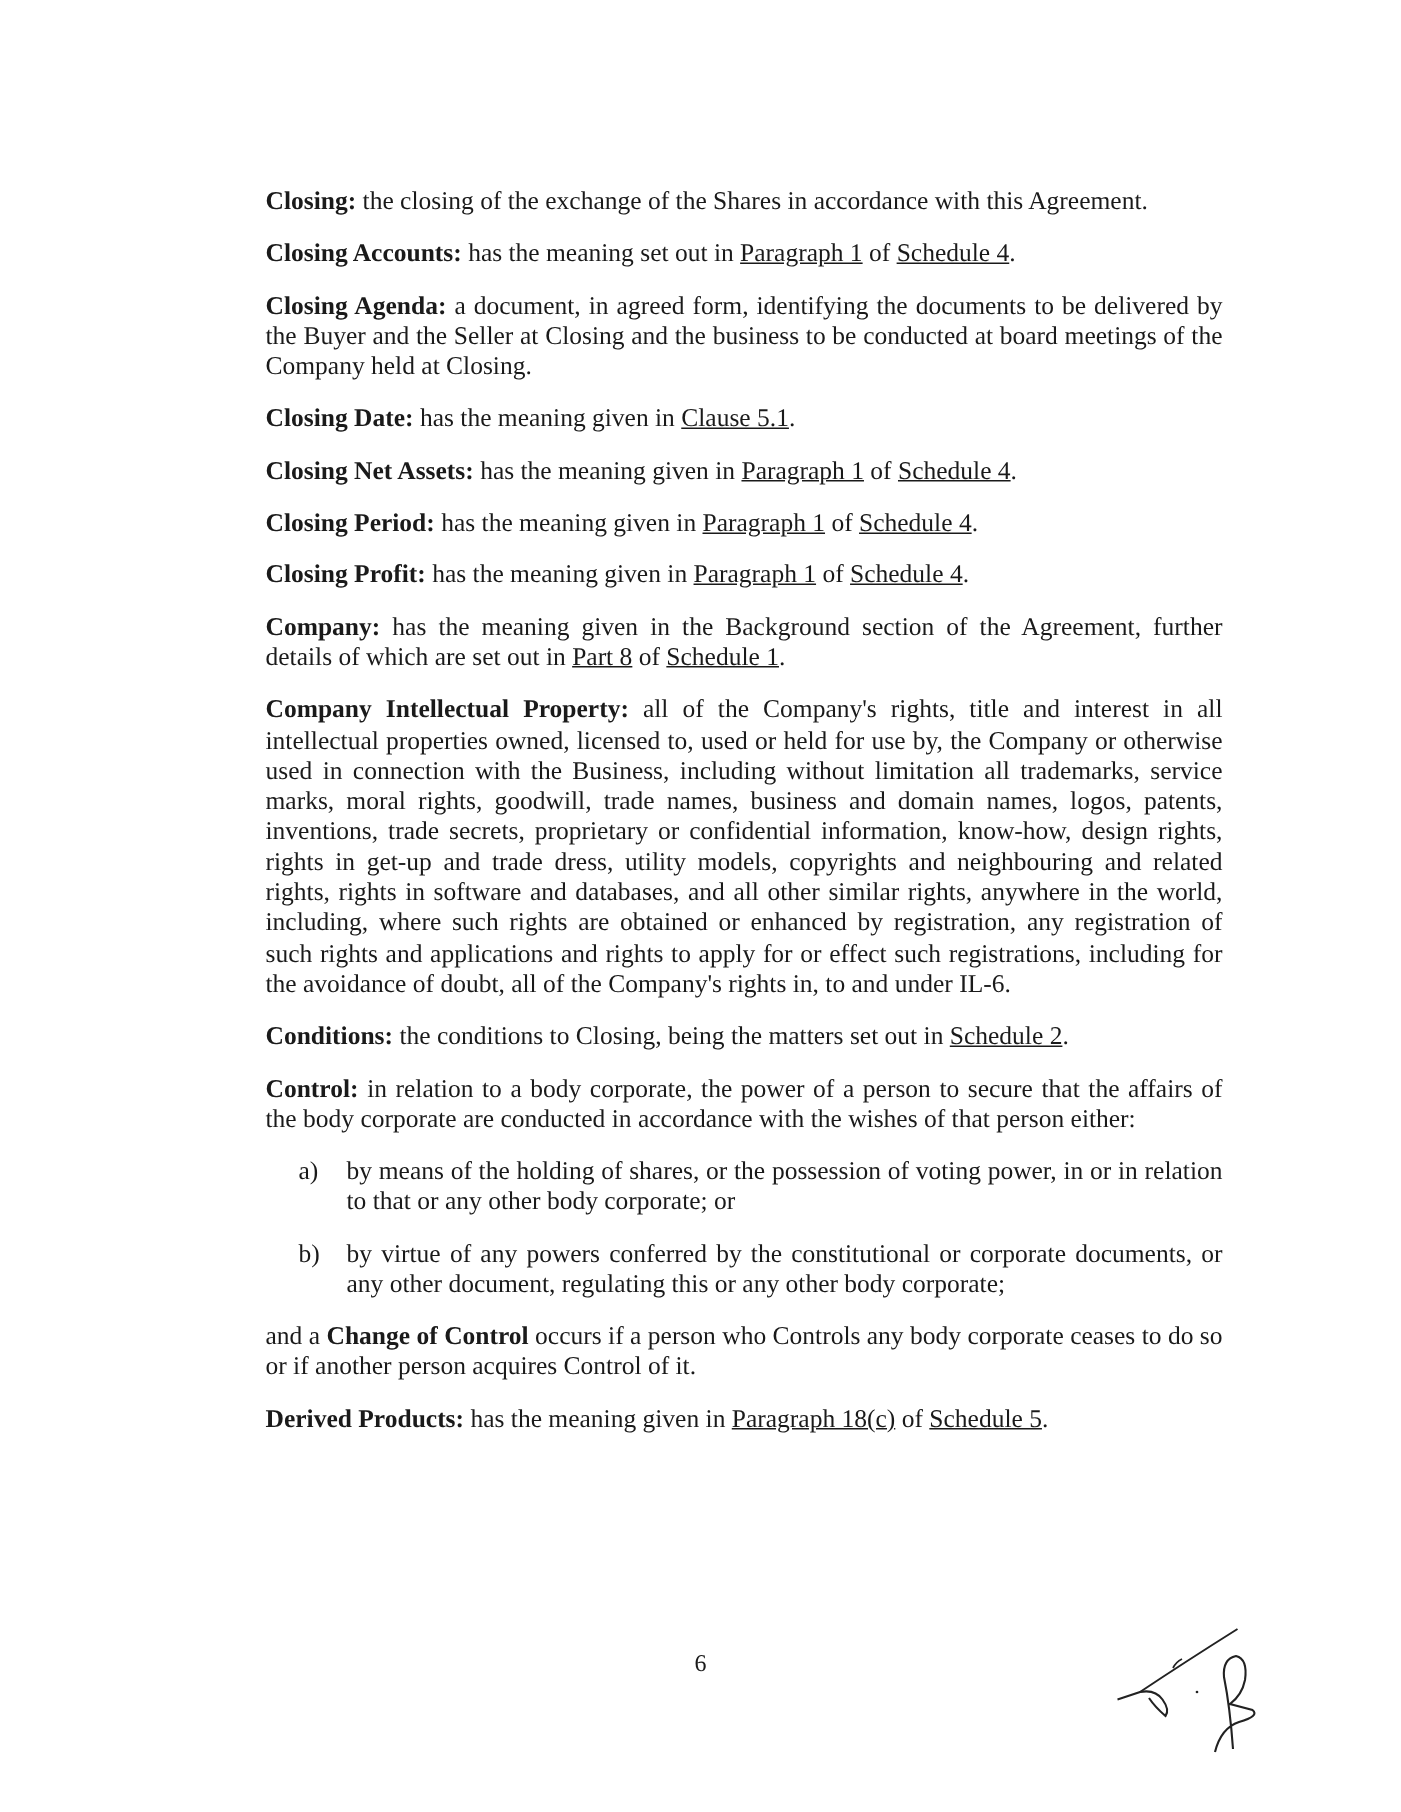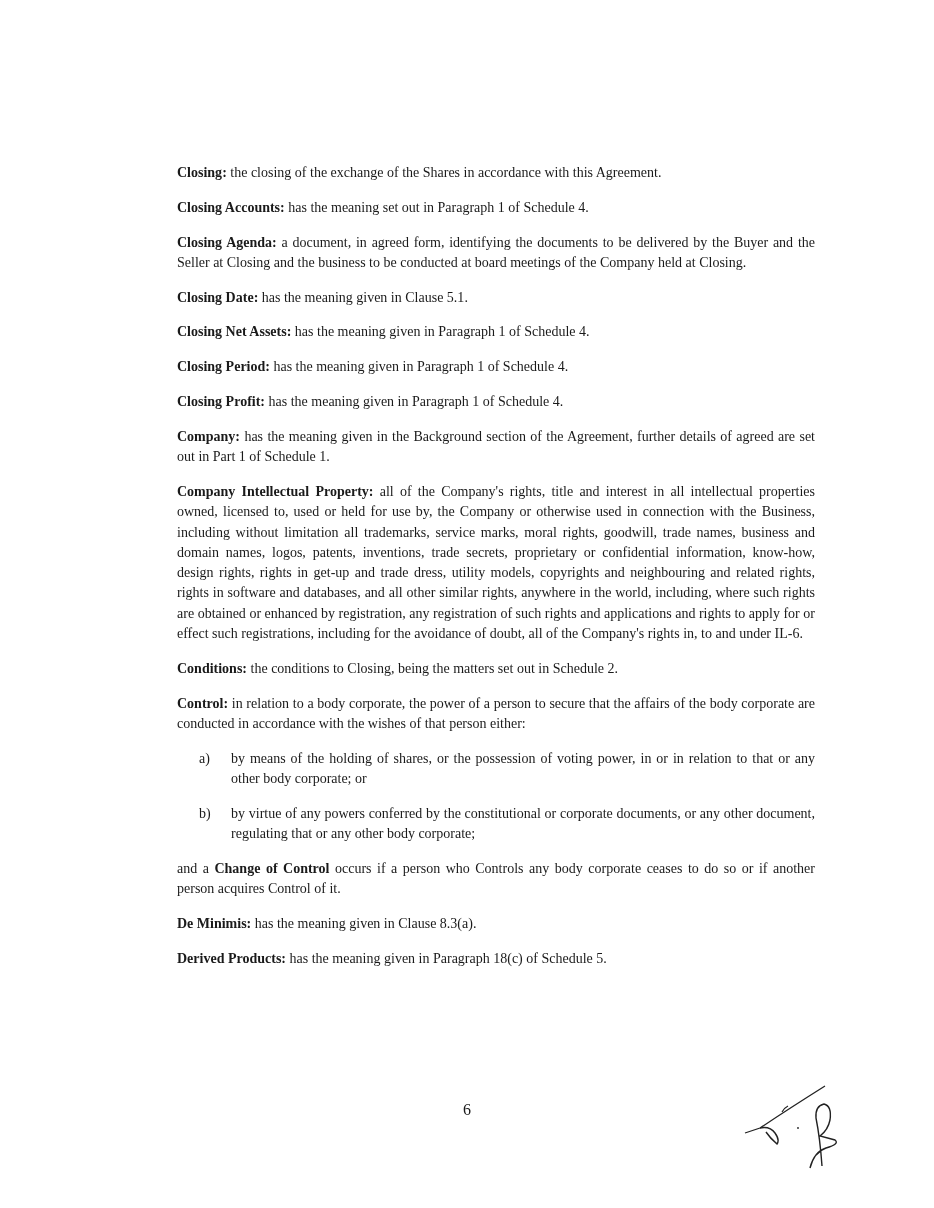--- a/index.html
+++ b/index.html
@@ -1,64 +1,63 @@
 <!DOCTYPE html>
 <html><head>
 <meta charset="utf-8">
 <style>
   html, body { margin: 0; padding: 0; }
   body {
     width: 934px; height: 1208px; background: #ffffff; position: relative; overflow: hidden;
     font-family: "Liberation Serif", "DejaVu Serif", serif; color: #1a1a1a;
   }
   .page { position: absolute; left: 0; top: 0; width: 934px; height: 1208px; }
-  .content { position: absolute; left: 177px; top: 124px; width: 638px; font-size: 14px; line-height: 20.3px; margin-top: 39px; }
+  .content { position: absolute; left: 177px; top: 124px; width: 638px; font-size: 17px; line-height: 20.3px; }
   .def { margin: 0 0 14.5px 0; text-align: justify; }
   .term { font-weight: bold; }
-  .ref { }
+  .ref { text-decoration: underline; }
   .list { margin: 0 0 14.5px 0; padding: 0; list-style: none; }
   .list li { position: relative; padding-left: 54px; margin-bottom: 14.5px; text-align: justify; }
   .list .lbl { position: absolute; left: 22px; top: 0; }
   .pagenum { position: absolute; left: 0; width: 934px; top: 1101px; text-align: center; font-size: 16px; }
   .signature { position: absolute; left: 740px; top: 1078px; width: 120px; height: 100px; }
 </style>
 </head>
 <body>
 
 <div class="page">
   <div class="content">
     <div id="defs-before">
         <p class="def"><span class="term">Closing</span><span class="term">: </span><span>the closing of the exchange of the Shares in accordance with this Agreement.</span></p>
         <p class="def"><span class="term">Closing Accounts</span><span class="term">: </span><span>has the meaning set out in </span><span class="ref">Paragraph 1</span><span> of </span><span class="ref">Schedule 4</span><span>.</span></p>
         <p class="def"><span class="term">Closing Agenda</span><span class="term">: </span><span>a document, in agreed form, identifying the documents to be delivered by the Buyer and the Seller at Closing and the business to be conducted at board meetings of the Company held at Closing.</span></p>
         <p class="def"><span class="term">Closing Date</span><span class="term">: </span><span>has the meaning given in </span><span class="ref">Clause 5.1</span><span>.</span></p>
         <p class="def"><span class="term">Closing Net Assets</span><span class="term">: </span><span>has the meaning given in </span><span class="ref">Paragraph 1</span><span> of </span><span class="ref">Schedule 4</span><span>.</span></p>
         <p class="def"><span class="term">Closing Period</span><span class="term">: </span><span>has the meaning given in </span><span class="ref">Paragraph 1</span><span> of </span><span class="ref">Schedule 4</span><span>.</span></p>
         <p class="def"><span class="term">Closing Profit</span><span class="term">: </span><span>has the meaning given in </span><span class="ref">Paragraph 1</span><span> of </span><span class="ref">Schedule 4</span><span>.</span></p>
-        <p class="def"><span class="term">Company</span><span class="term">: </span><span>has the meaning given in the Background section of the Agreement, further details of agreed are set out in </span><span class="ref">Part 1</span><span> of </span><span class="ref">Schedule 1</span><span>.</span></p>
+        <p class="def"><span class="term">Company</span><span class="term">: </span><span>has the meaning given in the Background section of the Agreement, further details of which are set out in </span><span class="ref">Part 8</span><span> of </span><span class="ref">Schedule 1</span><span>.</span></p>
         <p class="def"><span class="term">Company Intellectual Property</span><span class="term">: </span><span>all of the Company's rights, title and interest in all intellectual properties owned, licensed to, used or held for use by, the Company or otherwise used in connection with the Business, including without limitation all trademarks, service marks, moral rights, goodwill, trade names, business and domain names, logos, patents, inventions, trade secrets, proprietary or confidential information, know-how, design rights, rights in get-up and trade dress, utility models, copyrights and neighbouring and related rights, rights in software and databases, and all other similar rights, anywhere in the world, including, where such rights are obtained or enhanced by registration, any registration of such rights and applications and rights to apply for or effect such registrations, including for the avoidance of doubt, all of the Company's rights in, to and under IL-6.</span></p>
         <p class="def"><span class="term">Conditions</span><span class="term">: </span><span>the conditions to Closing, being the matters set out in </span><span class="ref">Schedule 2</span><span>.</span></p>
         <p class="def"><span class="term">Control</span><span class="term">: </span><span>in relation to a body corporate, the power of a person to secure that the affairs of the body corporate are conducted in accordance with the wishes of that person either:</span></p>
       </div>
 
     <ul class="list">
       <li>
         <span class="lbl">a)</span>
         <span>by means of the holding of shares, or the possession of voting power, in or in relation to that or any other body corporate; or</span>
       </li>
       <li>
         <span class="lbl">b)</span>
-        <span>by virtue of any powers conferred by the constitutional or corporate documents, or any other document, regulating that or any other body corporate;</span>
+        <span>by virtue of any powers conferred by the constitutional or corporate documents, or any other document, regulating this or any other body corporate;</span>
       </li>
     </ul>
 
     <p class="def"><span>and a </span><span class="term">Change of Control</span><span> occurs if a person who Controls any body corporate ceases to do so or if another person acquires Control of it.</span></p>
 
     <div id="defs-after">
-        <p class="def"><span class="term">De Minimis</span><span class="term">: </span><span>has the meaning given in </span><span class="ref">Clause 8.3(a)</span><span>.</span></p>
         <p class="def"><span class="term">Derived Products</span><span class="term">: </span><span>has the meaning given in </span><span class="ref">Paragraph 18(c)</span><span> of </span><span class="ref">Schedule 5</span><span>.</span></p>
       </div>
   </div>
 
   <div class="pagenum">6</div>
 
   <svg class="signature" viewBox="0 0 120 100">
     <path d="M5 55 L20 50 Q50 30 85 8" stroke="#222" stroke-width="1.3" fill="none"></path>
     <path d="M20 50 Q30 48 35 55 Q40 62 37 66 Q30 60 26 54" stroke="#222" stroke-width="1.4" fill="none"></path>
     <path d="M42 34 Q44 30 48 28" stroke="#222" stroke-width="1.2" fill="none"></path>

